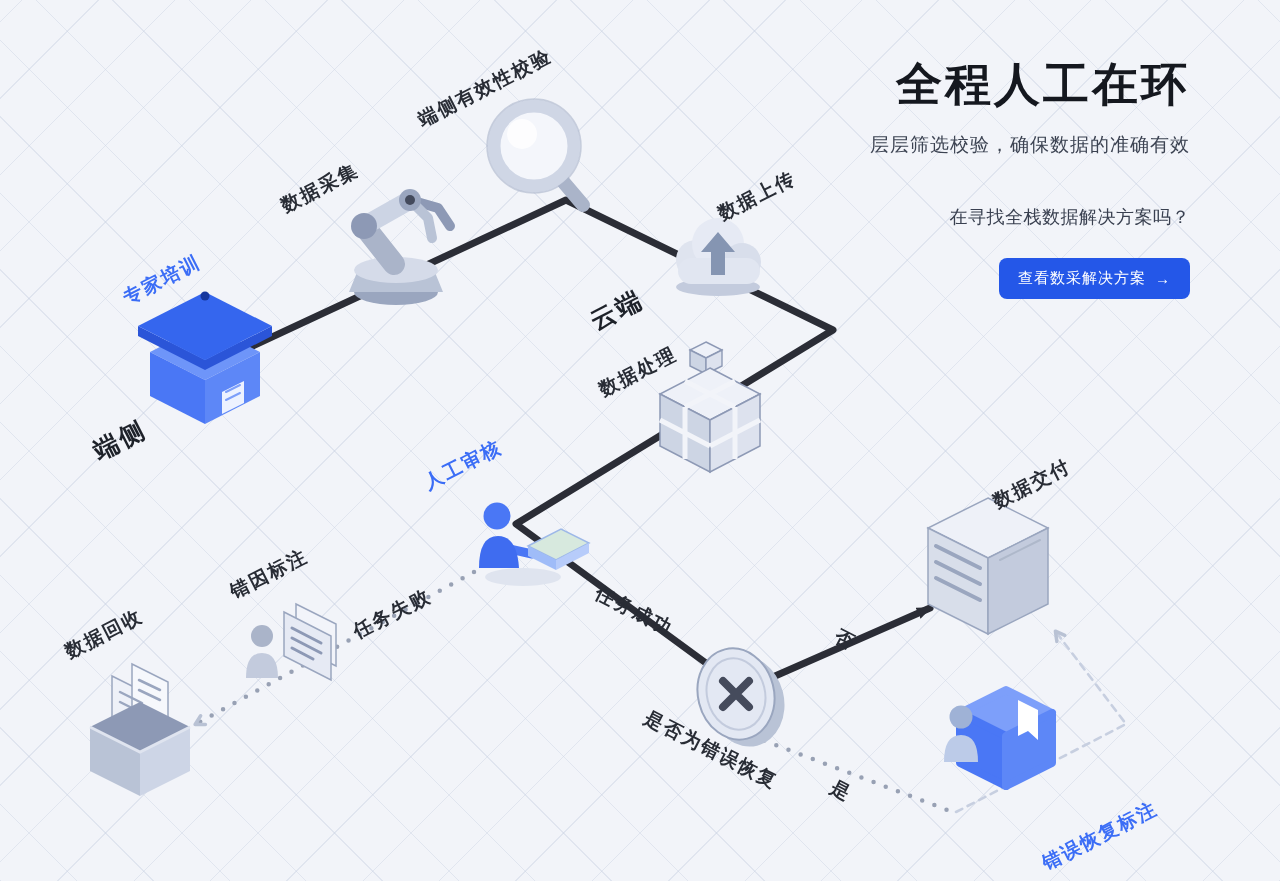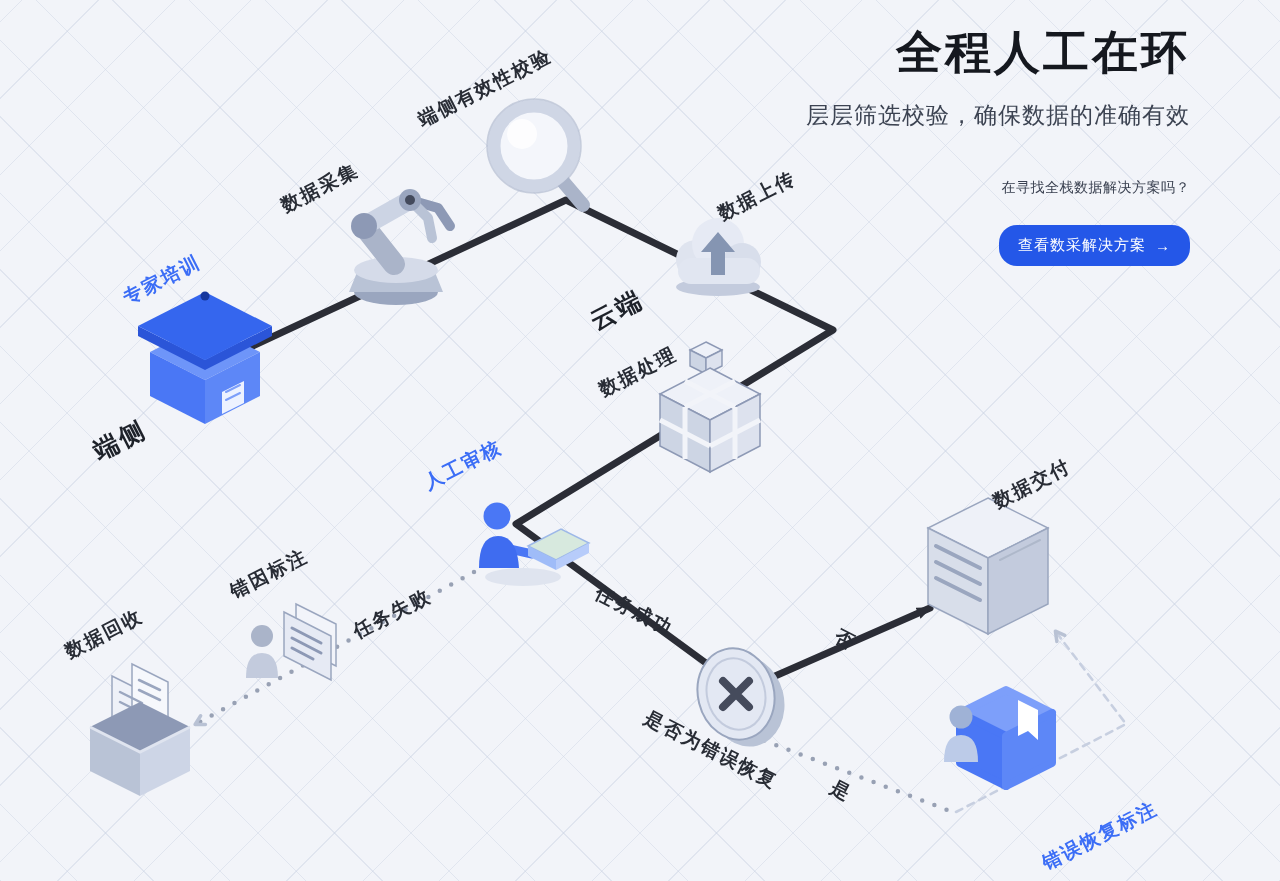--- a/index.html
+++ b/index.html
@@ -17,28 +17,28 @@
   .lbl{
     position:absolute;white-space:nowrap;
     font-weight:700;color:#282c35;font-size:19px;letter-spacing:2px;
   }
   .lbl.blue{color:#3b6df6;font-weight:800;}
   .lbl.big{font-size:25px;font-weight:800;letter-spacing:3px;color:#1d2129;}
   .rotL{transform:translate(-50%,-50%) rotate(-27deg);}
   .rotR{transform:translate(-50%,-50%) rotate(27deg);}
 
   
-  .hero{position:absolute;top:22px;right:90px;width:440px;text-align:right;}
+  .hero{position:absolute;top:54px;right:90px;width:440px;text-align:right;}
   .hero-title{margin:0;font-size:46px;font-weight:800;color:#15181f;letter-spacing:3px;}
-  .hero-sub{margin-top:16px;font-size:23px;color:#3c4352;letter-spacing:1px;font-weight:500;}
-  .hero-pitch{margin-top:46px;font-size:14px;color:#394050;line-height:1.55;letter-spacing:.5px;}
+  .hero-sub{margin-top:16px;font-size:19px;color:#3c4352;letter-spacing:1px;font-weight:500;}
+  .hero-pitch{margin-top:46px;font-size:18px;color:#394050;line-height:1.55;letter-spacing:.5px;}
   .hero-cta-row{margin-top:26px;}
   .cta{
     display:inline-flex;align-items:center;gap:9px;
-    background:#2457e8;color:#ffffff;border:none;border-radius:18px;
+    background:#2457e8;color:#ffffff;border:none;border-radius:8px;
     padding:11px 19px;font-size:15px;font-weight:500;letter-spacing:1px;
     font-family:"Liberation Sans",sans-serif;cursor:pointer;
   }
   .cta-arrow{font-size:15px;line-height:1;}
 </style>
 </head>
 <body>
 
 <div class="stage">
 

